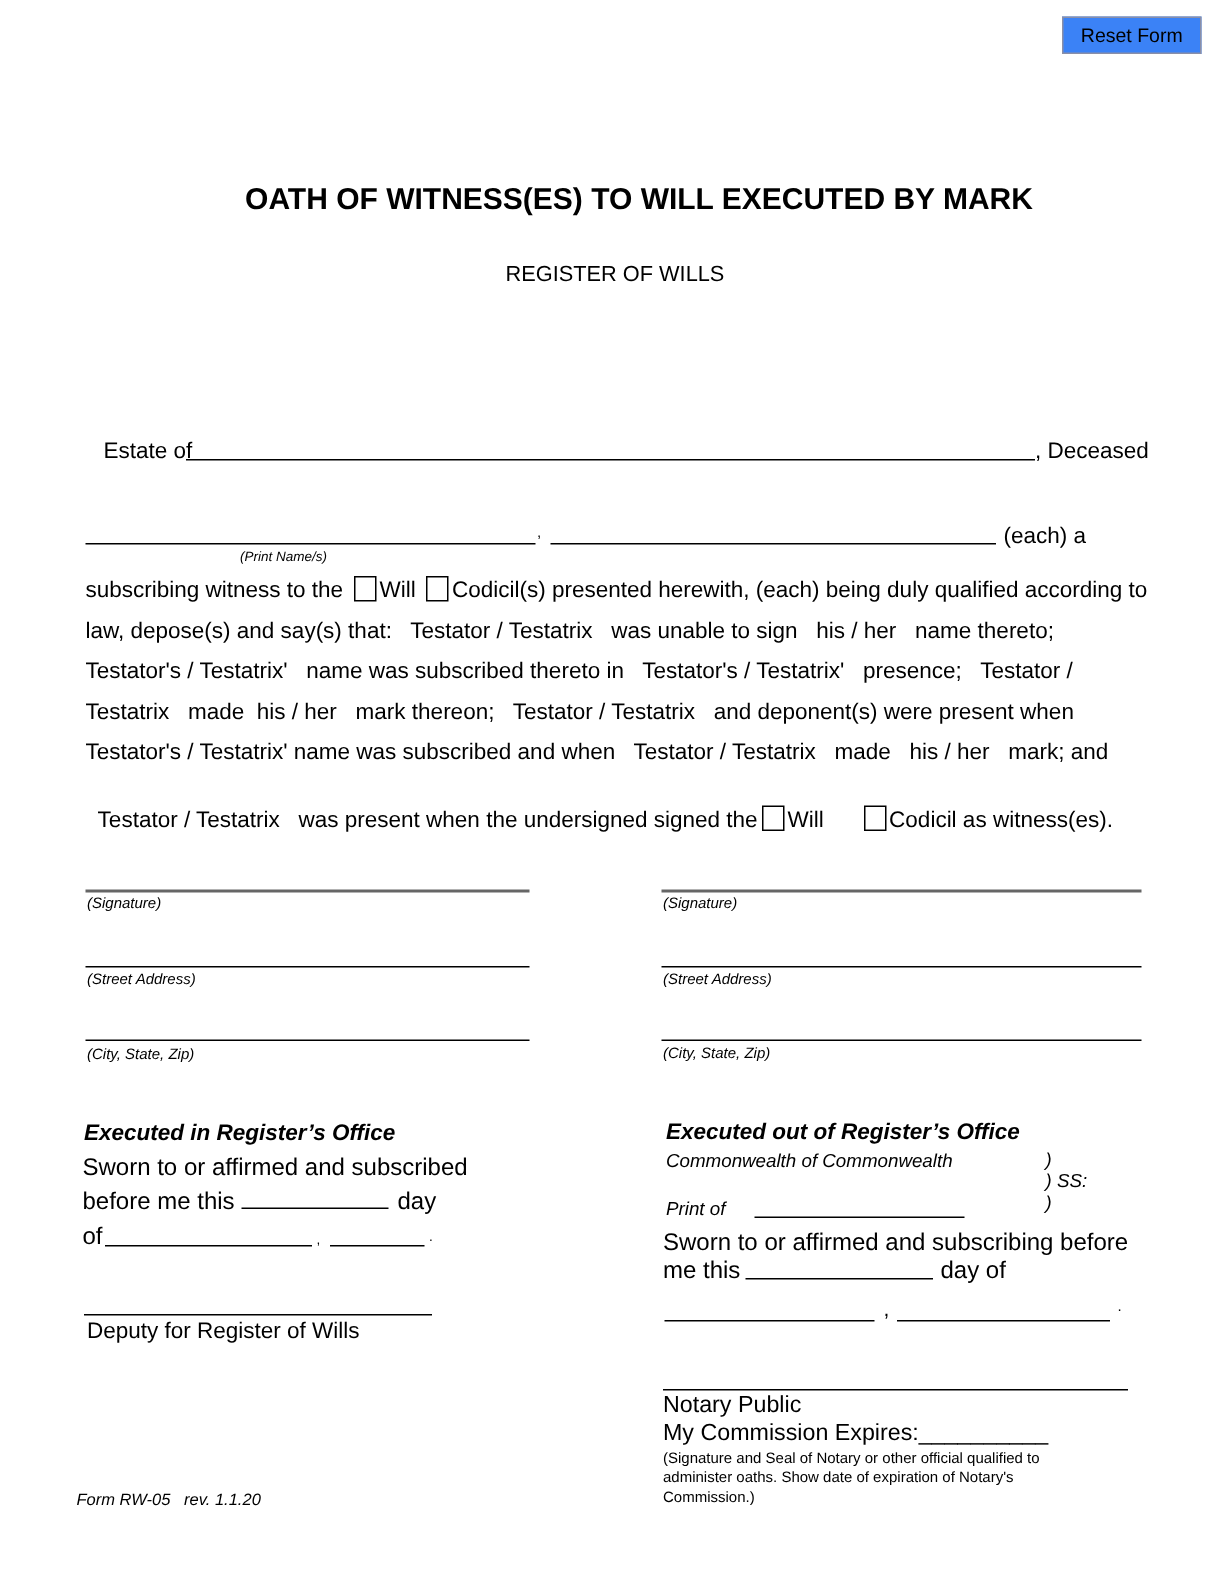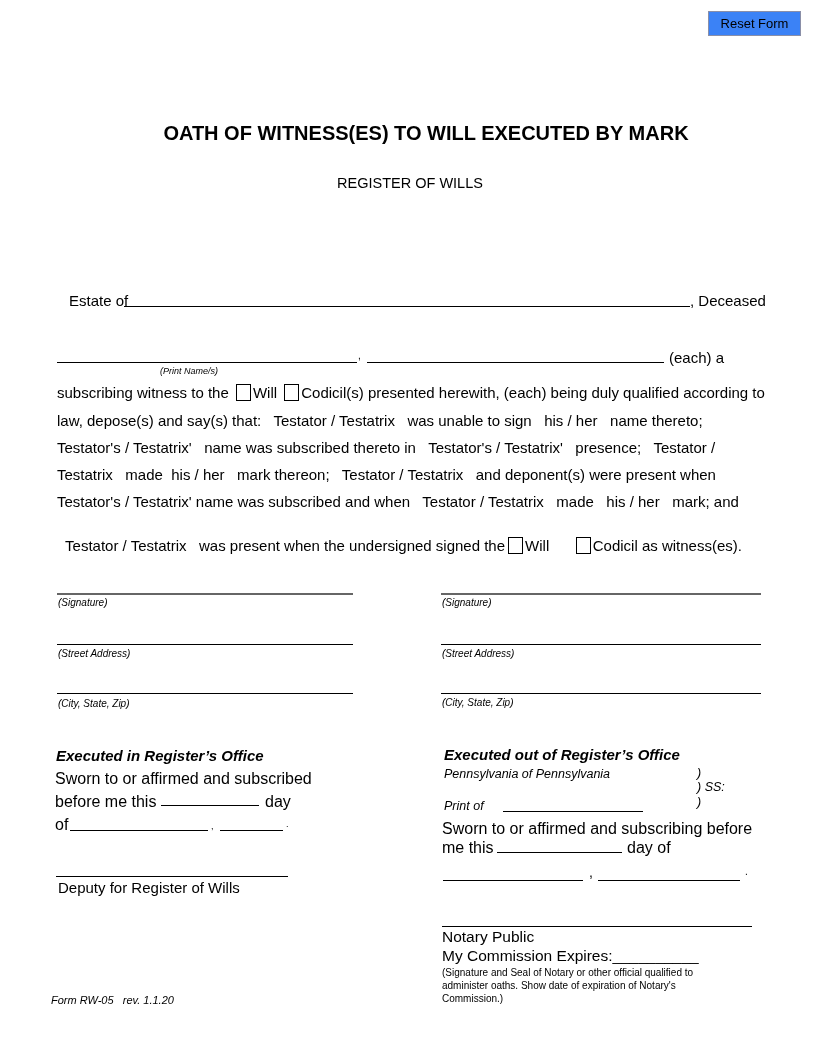--- a/index.html
+++ b/index.html
@@ -92,21 +92,21 @@
   <div class="abs" style="left:211px; top:821px; font-size:9px;">,</div>
   <div class="uline" style="left:220px; top:830px; width:63px;"></div>
   <input class="field" style="left: 221px; top: 814px; width: 61px; height: 16px;">
   <div class="abs" style="left:286px; top:819px; font-size:9px;">.</div>
   <div class="uline" style="left:56px; top:876px; width:232px;"></div>
   <div class="abs txt16" style="left:58px; top:879px; font-size:15px;">Deputy for Register of Wills</div>
 </div>
 
 <div>
   <div class="abs sec-head" style="left:444px; top:746px;">Executed out of Register’s Office</div>
-  <div class="abs small-it" style="left:444px; top:767px;">Pennsylvania of Pennsylvania</div>
+  <div class="abs small-it" style="left:444px; top:767px;">Commonwealth of Commonwealth</div>
   <div class="abs small-it" style="left:697px; top:766px;">)</div>
   <div class="abs small-it" style="left:697px; top:780px;">) SS:</div>
   <div class="abs small-it" style="left:697px; top:795px;">)</div>
   <div class="abs small-it" style="left:444px; top:799px;">Print of</div>
   <div class="uline" style="left:503px; top:811px; width:140px;"></div>
   <input class="field" style="left: 504px; top: 795px; width: 138px; height: 16px;">
   <div class="abs txt16" style="left:442px; top:820px;">Sworn to or affirmed and subscribing before</div>
   <div class="abs txt16" style="left:442px; top:839px;">me this</div>
   <div class="uline" style="left:497px; top:852px; width:125px;"></div>
   <input class="field" style="left: 498px; top: 836px; width: 123px; height: 16px;">

